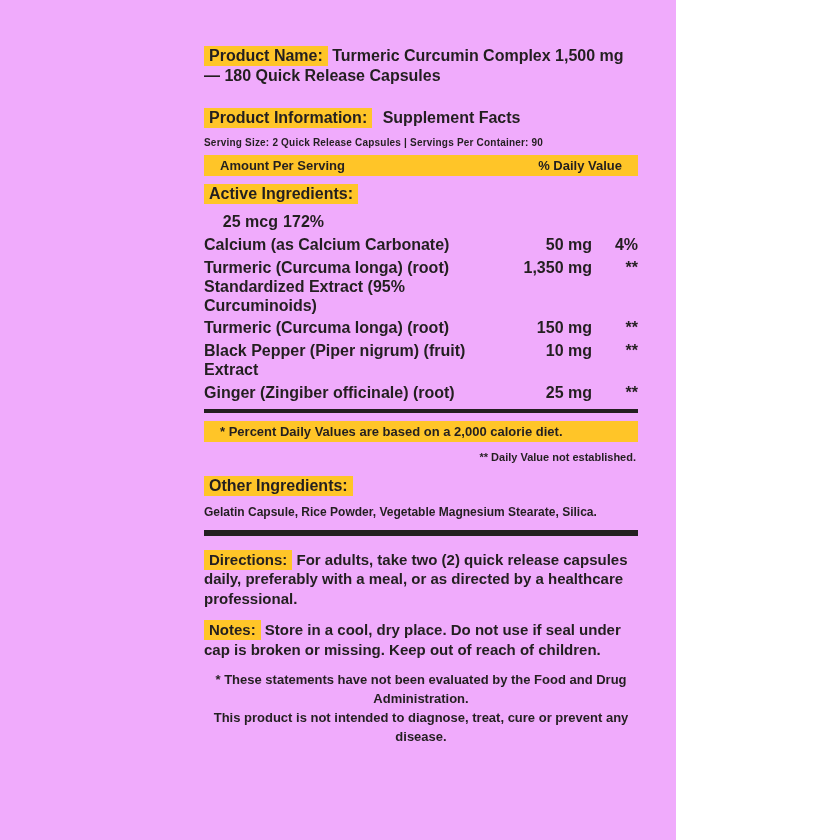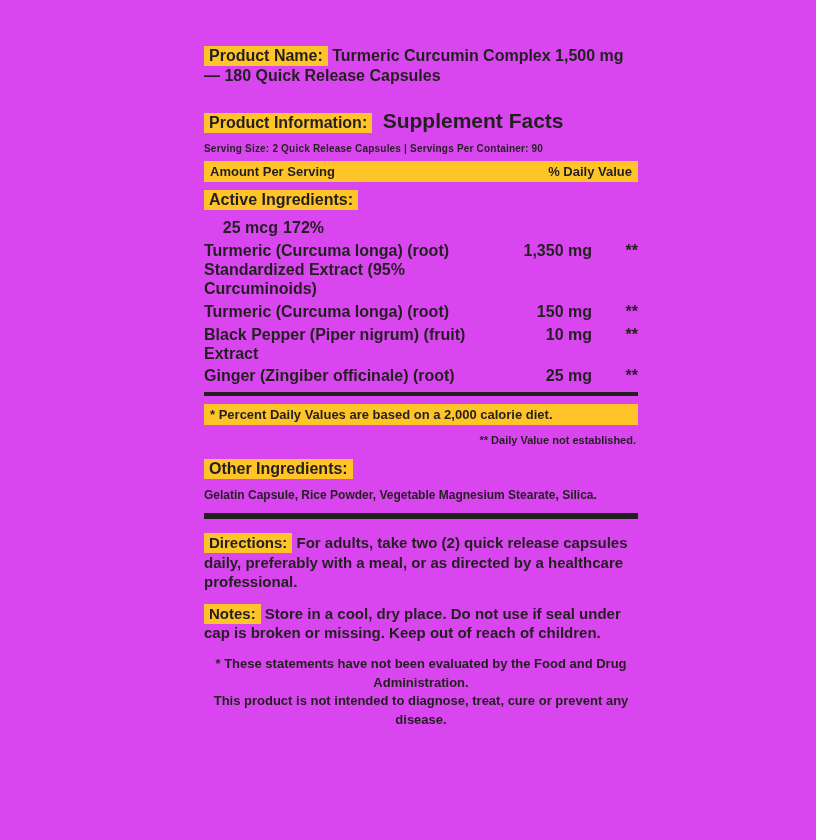--- a/index.html
+++ b/index.html
@@ -1,27 +1,27 @@
 <!DOCTYPE html>
 <html><head>
 <meta charset="utf-8">
 <style>
   html,body{margin:0;padding:0;background:#fff;}
   .page{
-    width:816px;height:840px;background:#d946ef;position:relative;overflow:hidden;
+    width:676px;height:840px;background:#f0abfc;position:relative;overflow:hidden;
     font-family:"Liberation Sans", sans-serif;color:#231F20;
   }
   .col{position:absolute;left:204px;top:46px;width:434px;}
   p{margin:0;}
   .hl{background:#FFC528;font-weight:bold;padding:1px 5px 2px;display:inline;}
   .line{margin-bottom:22px;font-size:16px;font-weight:bold;line-height:1.25;}
   .info-line{margin-bottom:9px;}
-  .info-title{font-size:21px;font-weight:bold;margin-left:6px;}
+  .info-title{font-size:16px;font-weight:bold;margin-left:6px;}
   .serving{font-size:10px;font-weight:bold;margin-bottom:7px;letter-spacing:.2px;}
-  .bar{background:#FFC528;font-weight:bold;font-size:13px;padding:3px 6px;display:flex;justify-content:space-between;margin-bottom:9px;}
+  .bar{background:#FFC528;font-weight:bold;font-size:13px;padding:3px 16px;display:flex;justify-content:space-between;margin-bottom:9px;}
   .sect-label{margin-bottom:10px;}
   .facts{margin-bottom:6px;}
   .frow{display:flex;align-items:flex-start;font-weight:bold;font-size:16px;line-height:1.18;margin-bottom:4px;}
   .fname{flex:1;padding-right:8px;}
   .famt{width:74px;text-align:right;white-space:nowrap;}
   .fdv{width:46px;text-align:right;white-space:nowrap;}
   .rule{background:#231F20;height:4px;margin:6px 0 8px;}
   .rule-thick{background:#231F20;height:6px;margin:10px 0 14px;}
   .footnote{font-size:11px;font-weight:bold;text-align:right;margin:4px 2px 14px;}
   .para{font-size:15px;font-weight:bold;line-height:1.3;margin-bottom:12px;}
@@ -52,20 +52,25 @@
     </div>
 
     <p class="sect-label">
       <span class="hl">Active Ingredients:</span>
     </p>
 
     <div class="facts">
       <div class="frow">
         <span class="famt">25 mcg</span>
         <span class="fdv">172%</span>
+      </div>
+      <div class="frow">
+        <span class="fname">Calcium (as Calcium Carbonate)</span>
+        <span class="famt">50 mg</span>
+        <span class="fdv">4%</span>
       </div>
       <div class="frow">
         <span class="fname">Turmeric (Curcuma longa) (root) Standardized Extract (95% Curcuminoids)</span>
         <span class="famt">1,350 mg</span>
         <span class="fdv">**</span>
       </div>
       <div class="frow">
         <span class="fname">Turmeric (Curcuma longa) (root)</span>
         <span class="famt">150 mg</span>
         <span class="fdv">**</span>

